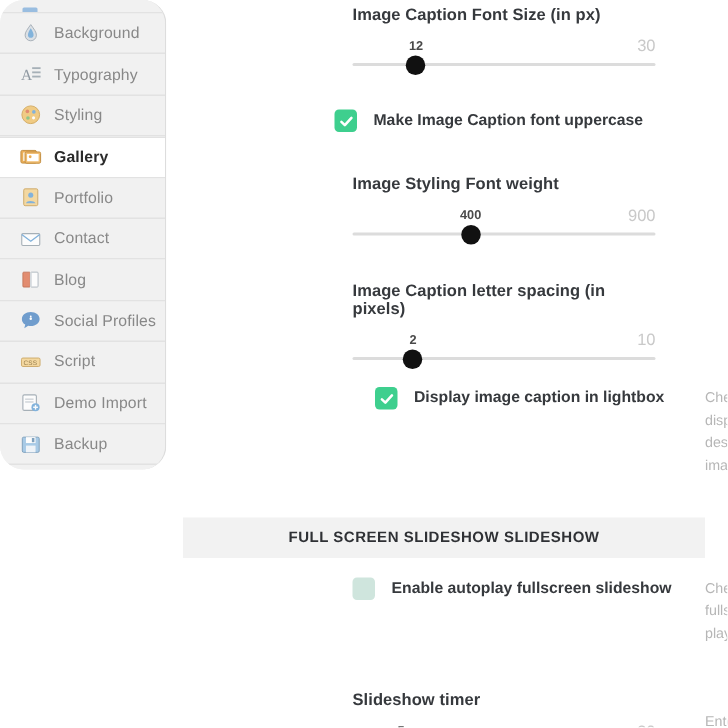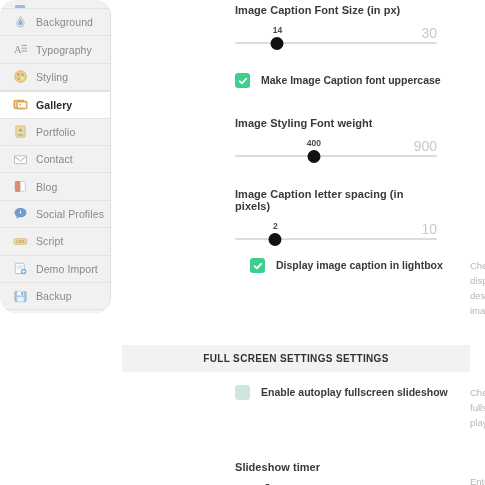--- a/index.html
+++ b/index.html
@@ -73,21 +73,21 @@
   
   .slider-wrap { position: relative; width: 202px; height: 26px; margin-top: 9px; }
   .slider-val {
     position: absolute; top: 0;
     font-size: 8.5px; font-weight: bold; color: #4a4a4a;
     transform: translateX(-50%);
     white-space: nowrap;
   }
   .slider-max {
     position: absolute; top: 0; right: 0;
-    font-size: 14px; color: #c9c9c9;
+    font-size: 11px; color: #c9c9c9;
   }
   .slider-track {
     position: absolute; left: 0; right: 0; top: 17px;
     height: 2px; background: #dcdcdc; border-radius: 1px;
   }
   .slider-handle {
     position: absolute; top: 12px;
     width: 13px; height: 13px;
     background: #111111; border-radius: 50%;
     transform: translateX(-50%);
@@ -274,28 +274,28 @@
     </div>
 
     <div class="side-tail"></div>
   </nav>
 
   <section class="main">
 
     <div class="field" style="position:absolute; left:124px; top:4px; width:205px;">
       <div class="field-label">Image Caption Font Size (in px)</div>
       <div class="slider-wrap">
-        <div class="slider-val" id="s1val" style="left: 21%;">14</div>
+        <div class="slider-val" id="s1val" style="left: 21%;">12</div>
         <div class="slider-max">30</div>
         <div class="slider-track"></div>
         <div class="slider-handle" id="s1h" style="left: 21%;"></div>
       </div>
     </div>
 
-    <div class="chk-row" style="position:absolute; left:124px; top:73px;">
+    <div class="chk-row" style="position:absolute; left:112px; top:73px;">
       <span class="chk on">
         <svg width="10" height="10" viewBox="0 0 10 10">
           <path d="M1.6 5.2 L3.9 7.4 L8.3 2.6" fill="none" stroke="#ffffff" stroke-width="1.7" stroke-linecap="round" stroke-linejoin="round"></path>
         </svg>
       </span>
       <span class="chk-label">Make Image Caption font uppercase</span>
     </div>
 
     <div class="field" style="position:absolute; left:124px; top:117px; width:205px;">
       <div class="field-label">Image Styling Font weight</div>
@@ -320,21 +320,21 @@
     <div class="chk-row" style="position:absolute; left:139px; top:258px;text-align:right;">
       <span class="chk on">
         <svg width="10" height="10" viewBox="0 0 10 10">
           <path d="M1.6 5.2 L3.9 7.4 L8.3 2.6" fill="none" stroke="#ffffff" stroke-width="1.7" stroke-linecap="round" stroke-linejoin="round"></path>
         </svg>
       </span>
       <span class="chk-label">Display image caption in lightbox</span>
     </div>
     <div class="help" style="left:359px; top:258px;">Check if you want to display image title and description under the image in lightbox mode</div>
 
-    <div class="section-bar" style="top:345px;">FULL SCREEN SETTINGS SETTINGS</div>
+    <div class="section-bar" style="top:345px;">FULL SCREEN SLIDESHOW SLIDESHOW</div>
 
     <div class="chk-row" style="position:absolute; left:124px; top:385px;">
       <span class="chk off"></span>
       <span class="chk-label">Enable autoplay fullscreen slideshow</span>
     </div>
     <div class="help" style="left:359px; top:385px;">Check this option to let fullscreen slideshow starts playing automatically</div>
 
     <div class="field" style="position:absolute; left:124px; top:461px; width:205px;">
       <div class="field-label">Slideshow timer</div>
       <div class="slider-wrap">

